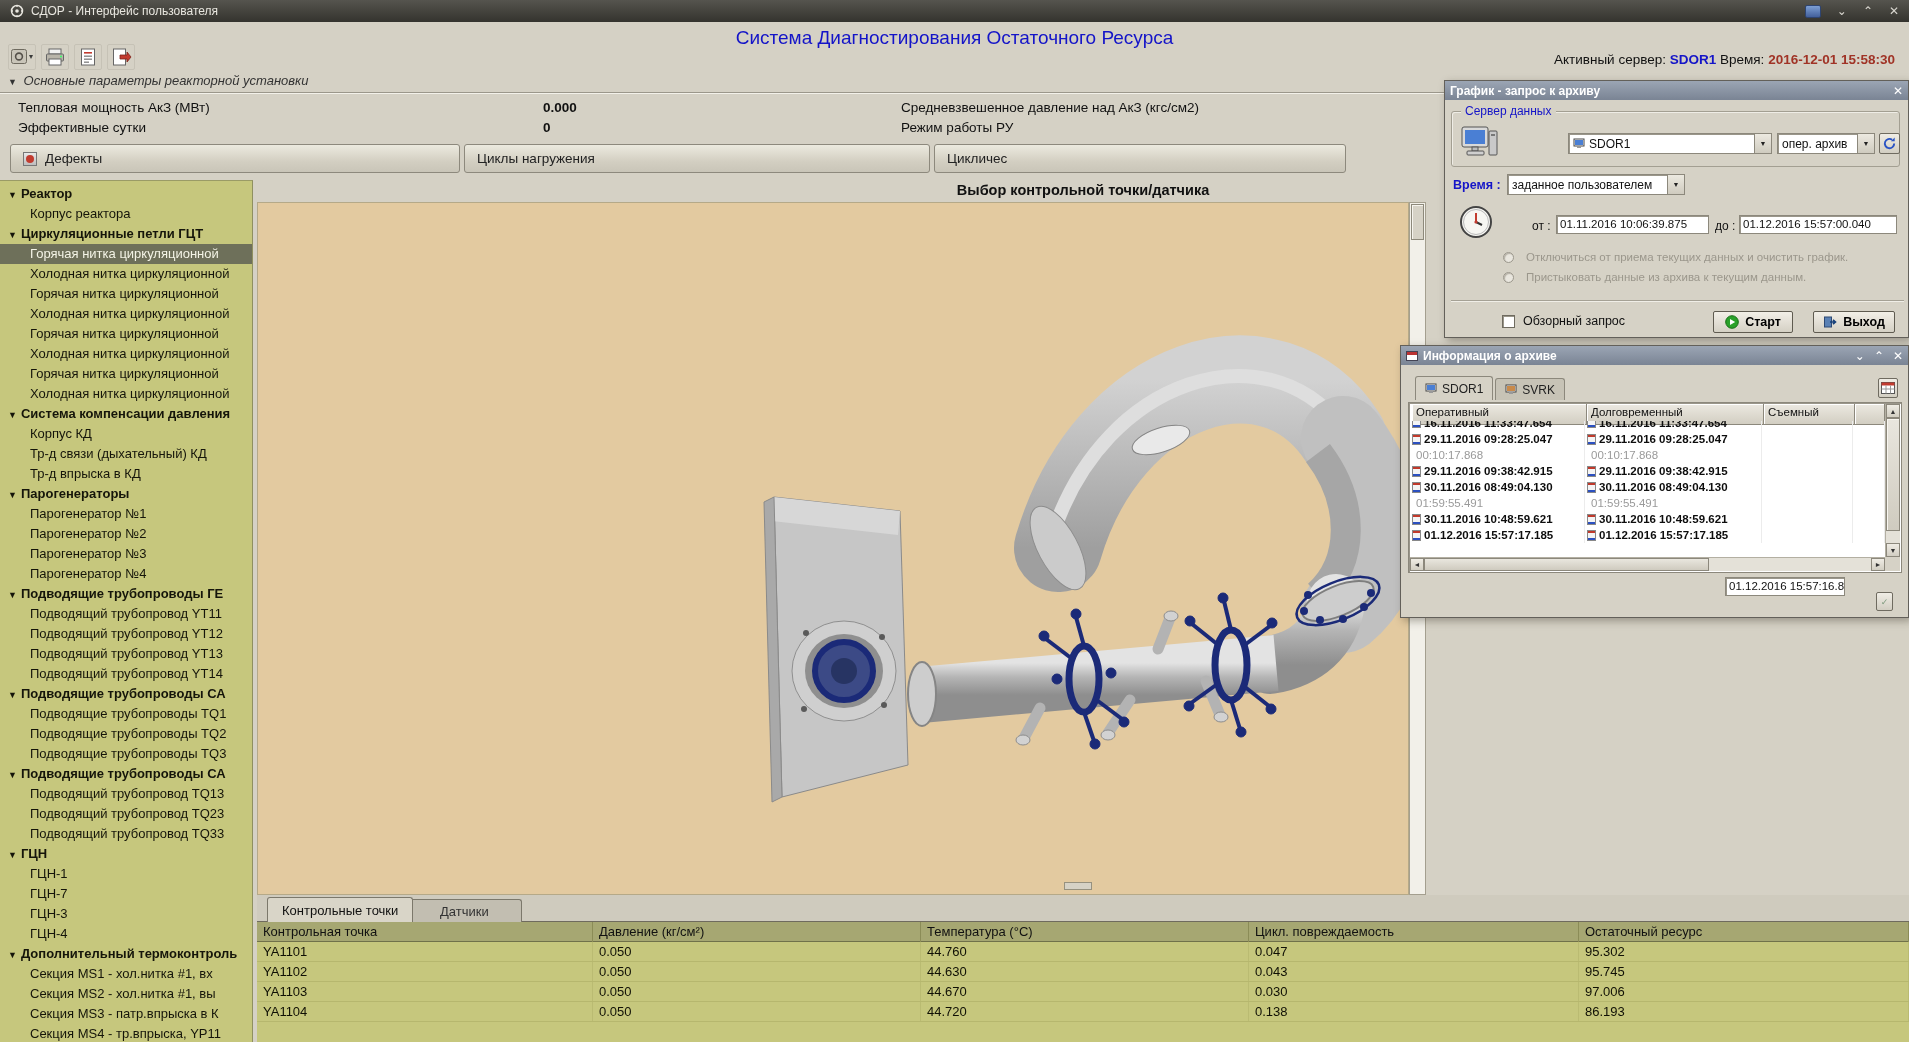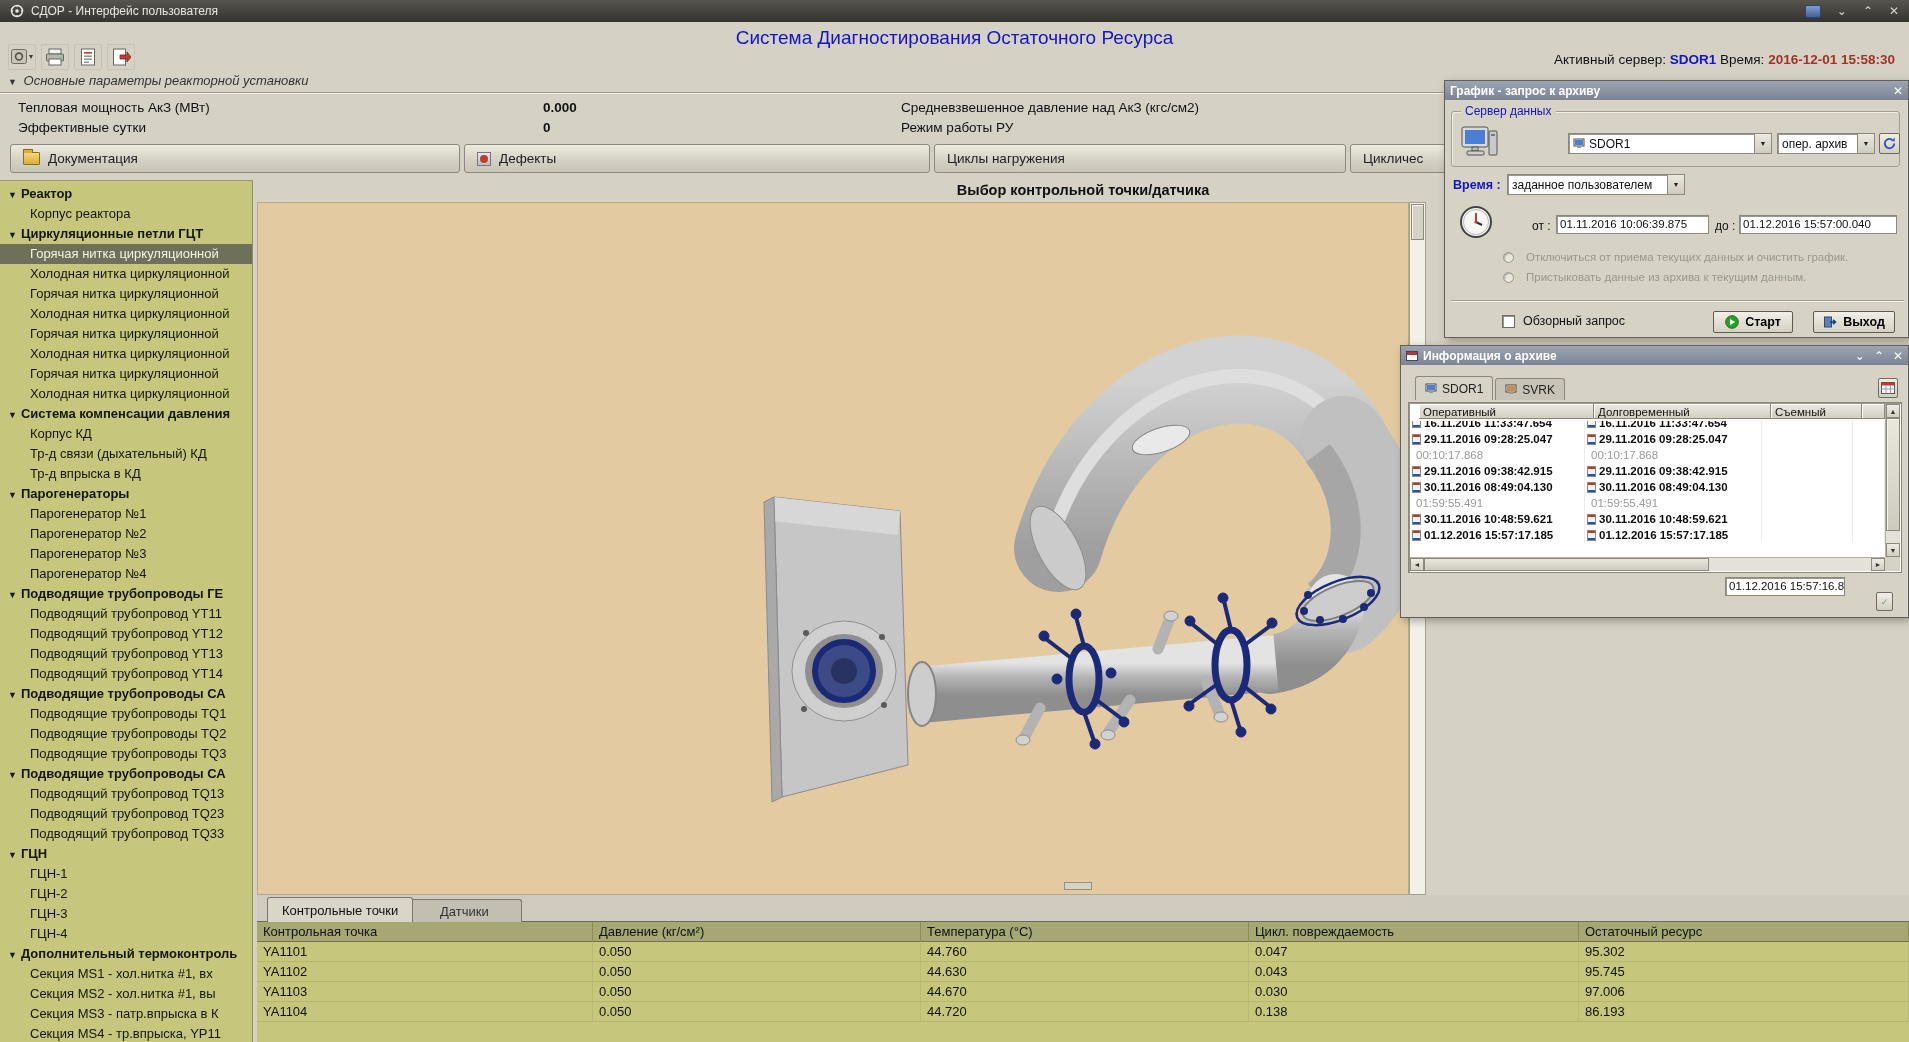--- a/index.html
+++ b/index.html
@@ -145,21 +145,21 @@
 
   
   .dlg2{left:1400px;top:345px;width:509px;height:273px}
   .atabs{position:absolute;left:14px;top:32px;display:flex;gap:2px}
   .atab{height:22px;display:flex;align-items:center;gap:5px;padding:0 9px;font-size:12px;
     border:1px solid #8c887c;border-bottom:none;border-radius:3px 3px 0 0;background:#c7c3b6;color:#222}
   .atab.active{background:#d6d2c6;height:24px;margin-top:-2px}
   .agrid-btn{right:10px;top:32px;width:20px;height:20px}
   .atable{position:absolute;left:7px;top:56px;width:494px;height:171px;background:#fff;
     border:1px solid #8c887c;box-shadow:inset 1px 1px 0 #9a968a}
-  .ahead{position:absolute;left:10px;top:1px;right:16px;height:15px;display:grid;
+  .ahead{position:absolute;left:3px;top:1px;right:16px;height:21px;display:grid;
     grid-template-columns:175px 177px 91px 1fr}
   .hcell{background:linear-gradient(#ece9e1,#d2cec2);border-right:1px solid #8c887c;
     border-bottom:1px solid #8c887c;box-shadow:inset 1px 1px 0 #fff;font-size:11.5px;
     line-height:16px;padding-left:4px;white-space:nowrap;overflow:hidden}
   .abody{position:absolute;left:1px;top:18px;right:16px;bottom:15px;overflow:hidden}
   .arow{display:grid;grid-template-columns:175px 177px 91px 1fr;height:16px}
   .acell{font-size:11.5px;line-height:16px;white-space:nowrap;overflow:hidden;display:flex;
     align-items:center;border-right:1px solid #ececec}
   .arow.ts .acell{font-weight:bold;color:#0d0d0d}
   .arow.dur .acell{color:#9a9a9a;padding-left:6px}
@@ -264,24 +264,20 @@
   <b style="left:543px">0.000</b>
   <span style="left:901px">Средневзвешенное давление над АкЗ (кгс/см2)</span>
 </div>
 <div class="param-row" style="top:120px">
   <span style="left:18px">Эффективные сутки</span>
   <b style="left:543px">0</b>
   <span style="left:901px">Режим работы РУ</span>
 </div>
 
 <div class="nav-tabs">
-    <div class="nav-tab">
-      <span class="nticon folder"></span>
-      <span>Документация</span>
-    </div>
     <div class="nav-tab">
       <span class="nticon defect"></span>
       <span>Дефекты</span>
     </div>
     <div class="nav-tab">
       <span>Циклы нагружения</span>
     </div>
     <div class="nav-tab">
       <span>Цикличес</span>
     </div>
@@ -316,21 +312,21 @@
     <div class="tree-row tree-section"><span class="caret">▼</span><span>Подводящие трубопроводы СА</span></div>
     <div class="tree-row tree-item">Подводящие трубопроводы TQ1</div>
     <div class="tree-row tree-item">Подводящие трубопроводы TQ2</div>
     <div class="tree-row tree-item">Подводящие трубопроводы TQ3</div>
     <div class="tree-row tree-section"><span class="caret">▼</span><span>Подводящие трубопроводы СА</span></div>
     <div class="tree-row tree-item">Подводящий трубопровод TQ13</div>
     <div class="tree-row tree-item">Подводящий трубопровод TQ23</div>
     <div class="tree-row tree-item">Подводящий трубопровод TQ33</div>
     <div class="tree-row tree-section"><span class="caret">▼</span><span>ГЦН</span></div>
     <div class="tree-row tree-item">ГЦН-1</div>
-    <div class="tree-row tree-item">ГЦН-2</div>
+    <div class="tree-row tree-item">ГЦН-7</div>
     <div class="tree-row tree-item">ГЦН-3</div>
     <div class="tree-row tree-item">ГЦН-4</div>
     <div class="tree-row tree-section"><span class="caret">▼</span><span>Дополнительный термоконтроль</span></div>
     <div class="tree-row tree-item">Секция MS1 - хол.нитка #1, вх</div>
     <div class="tree-row tree-item">Секция MS2 - хол.нитка #1, вы</div>
     <div class="tree-row tree-item">Секция MS3 - патр.впрыска в К</div>
     <div class="tree-row tree-item">Секция MS4 - тр.впрыска, YP11</div>
   </div>
 
 <div class="canvas-title">Выбор контрольной точки/датчика</div>

